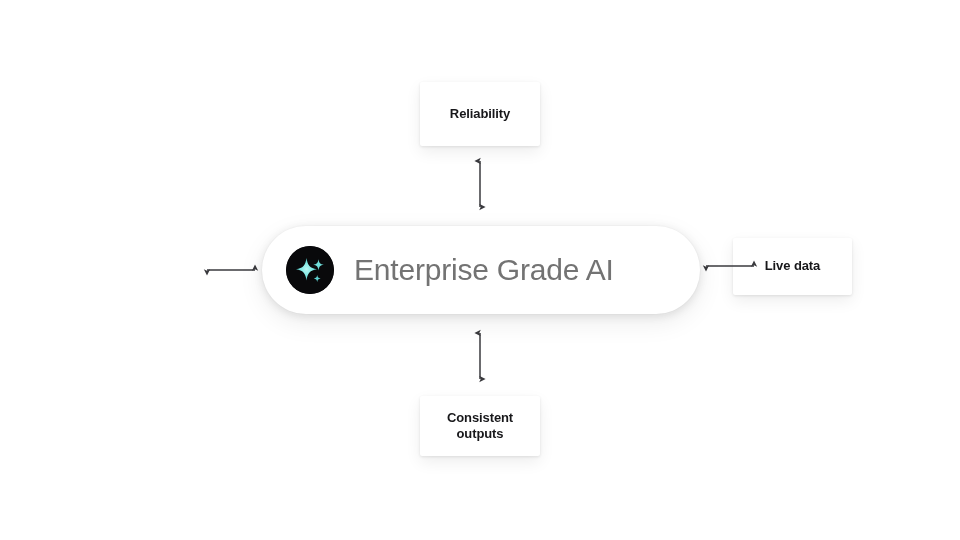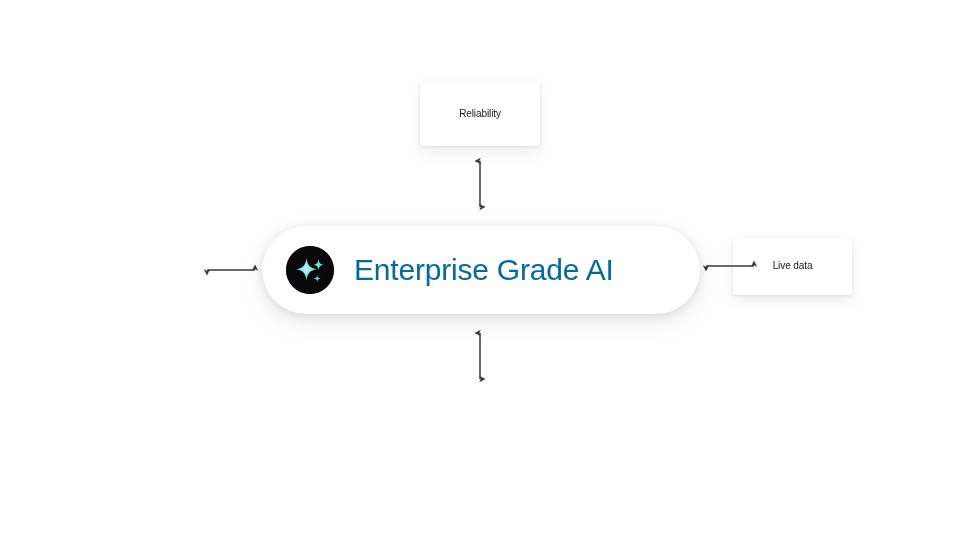--- a/index.html
+++ b/index.html
@@ -47,41 +47,41 @@
     background: #09090b;
     flex: 0 0 auto;
     display: block;
   }
 
   .hub-label {
     margin-left: 20px;
     font-size: 30px;
     font-weight: 300;
     letter-spacing: -0.2px;
-    color: #0369a1;
+    color: #737373;
     white-space: nowrap;
     font-family: "Liberation Sans", "DejaVu Sans", sans-serif;
   }
 
   
   .card {
     position: absolute;
     background: #ffffff;
     box-shadow: 0 1px 3px rgba(17,17,17,0.10),
                 0 6px 16px rgba(17,17,17,0.07);
     display: flex;
     align-items: center;
     justify-content: center;
     text-align: center;
     box-sizing: border-box;
     border-radius: 2px;
   }
   .card-label {
-    font-size: 10px;
-    font-weight: 400;
+    font-size: 13px;
+    font-weight: 700;
     color: #17171a;
     line-height: 1.25;
     letter-spacing: -0.1px;
     white-space: pre-line;
   }
 
   #card-reliability {
     left: 420px; top: 82px; width: 120px; height: 64px;
   }
   #card-accuracy {
@@ -111,20 +111,24 @@
 
   <div class="card" id="card-reliability">
     <span class="card-label">Reliability</span>
   </div>
 
 
   <div class="card" id="card-livedata">
     <span class="card-label">Live data</span>
   </div>
 
+  <div class="card" id="card-consistent">
+    <span class="card-label">Consistent
+outputs</span>
+  </div>
 
   <svg class="connector" id="conn-top" viewBox="0 0 28 52">
     <defs>
       <marker id="arrUp" markerWidth="7" markerHeight="7" refX="3.2" refY="5.6" orient="auto-start-reverse" markerUnits="userSpaceOnUse">
         <path d="M3.2 0 L6.4 6.4 L3.2 4.9 L0 6.4 Z" fill="#3a3a3e"></path>
       </marker>
     </defs>
     <line x1="14" y1="3" x2="14" y2="49" stroke="#3a3a3e" stroke-width="1.5" marker-start="url(#arrUp)" marker-end="url(#arrUp)"></line>
   </svg>
 

